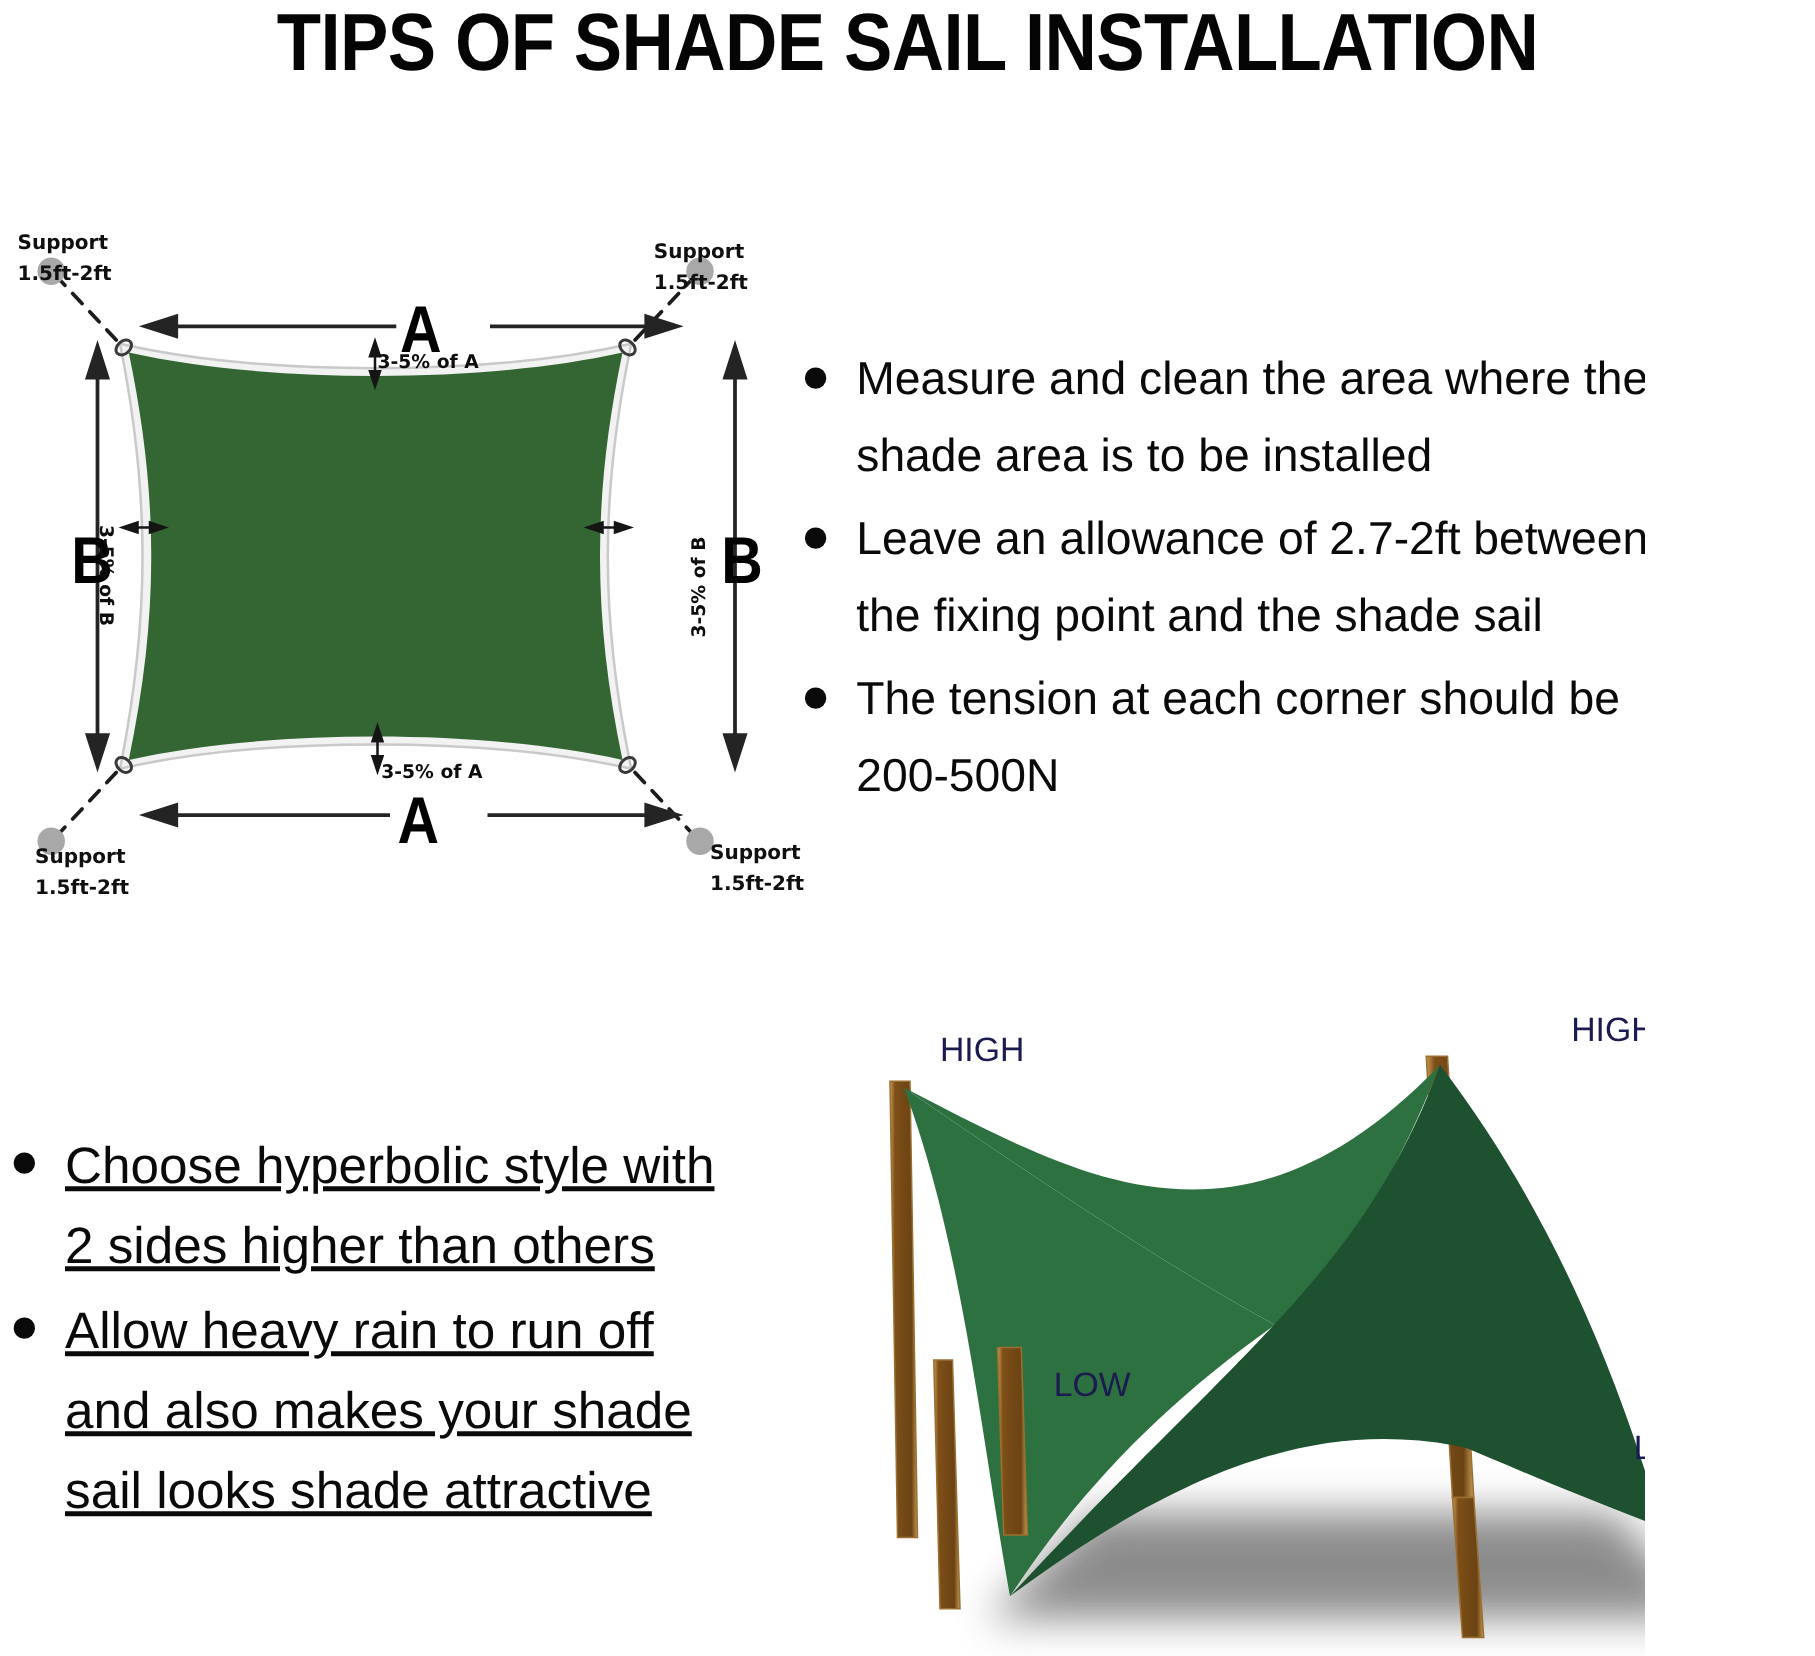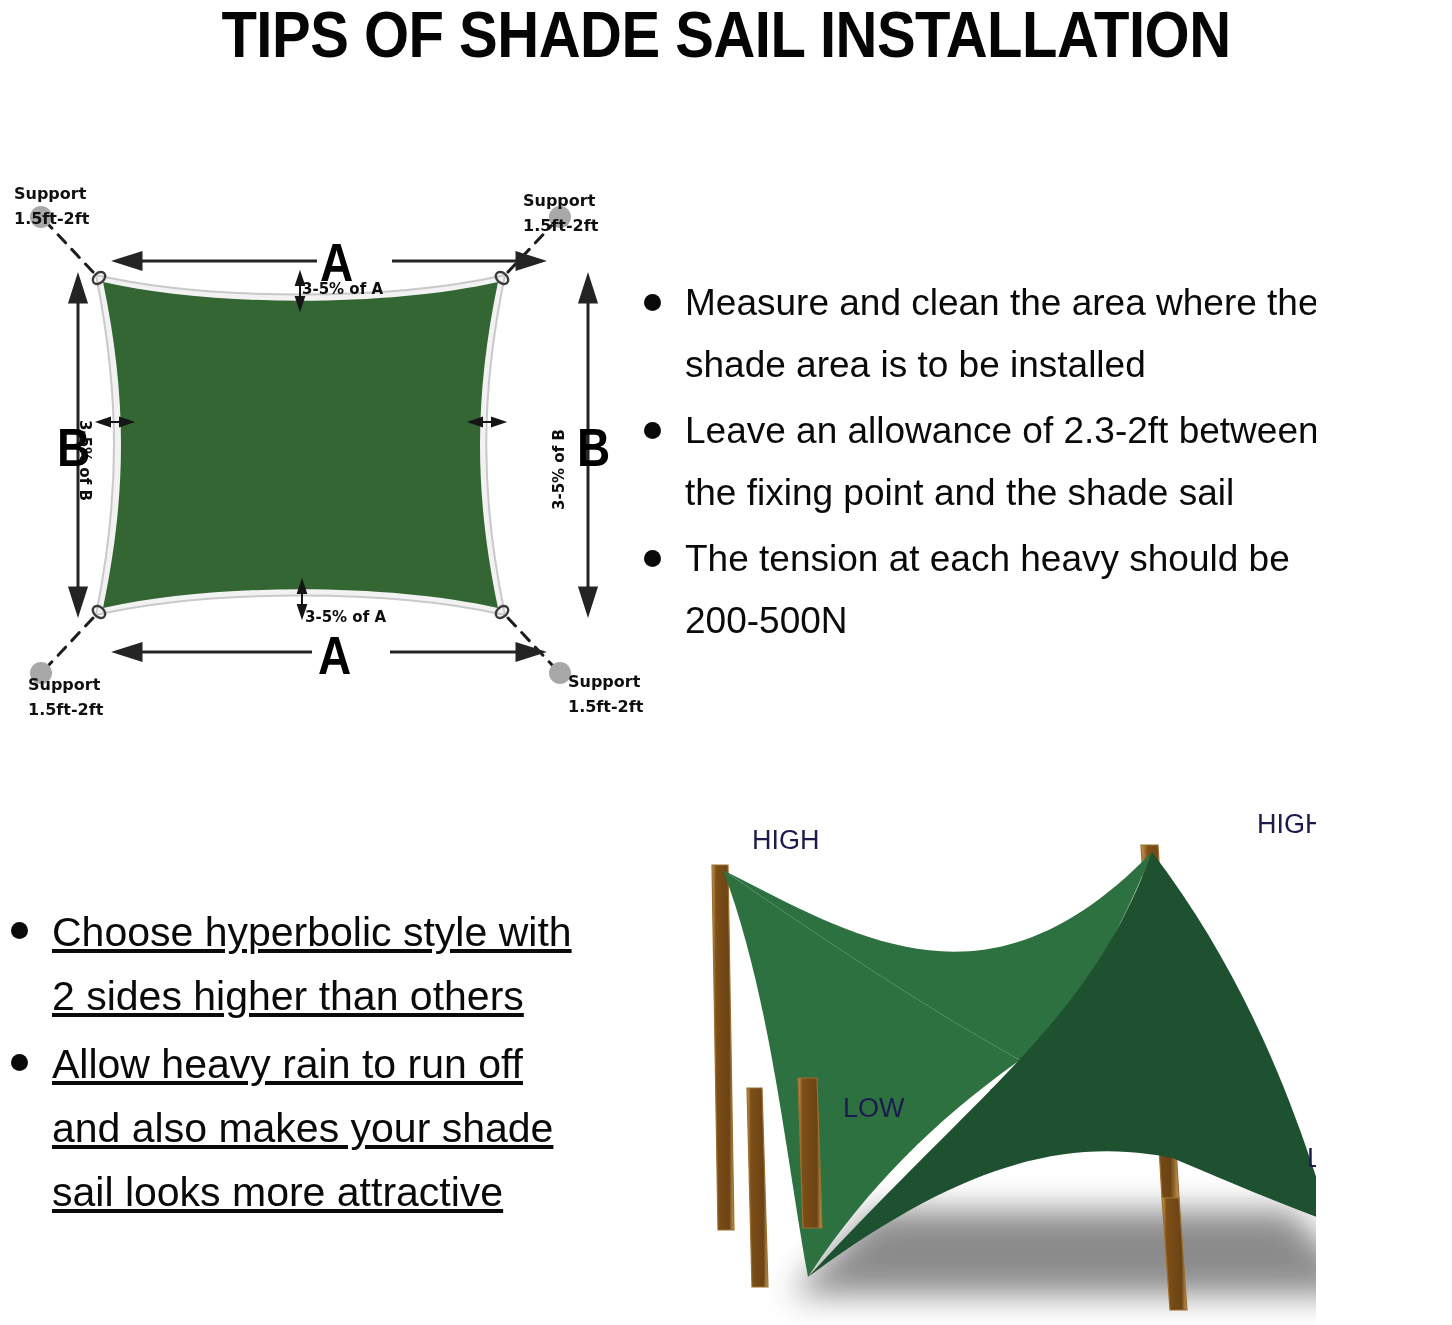--- a/index.html
+++ b/index.html
@@ -301,41 +301,41 @@
   <div class="pct-label" id="pct-right">3-5% of B</div>
 
   <ul class="bullet-list" id="tips-top">
     <li class="bullet-item">
       <span class="dot"></span>
       <span class="line">Measure and clean the area where the</span>
       <span class="line">shade area is to be installed</span>
     </li>
     <li class="bullet-item">
       <span class="dot"></span>
-      <span class="line">Leave an allowance of 2.3-2ft between</span>
+      <span class="line">Leave an allowance of 2.7-2ft between</span>
       <span class="line">the fixing point and the shade sail</span>
     </li>
     <li class="bullet-item">
       <span class="dot"></span>
-      <span class="line">The tension at each heavy should be</span>
+      <span class="line">The tension at each corner should be</span>
       <span class="line">200-500N</span>
     </li>
   </ul>
 
   <ul class="bullet-list" id="tips-bottom">
     <li class="bullet-item">
       <span class="dot"></span>
       <span class="line">Choose hyperbolic style with</span>
       <span class="line">2 sides higher than others</span>
     </li>
     <li class="bullet-item">
       <span class="dot"></span>
       <span class="line">Allow heavy rain to run off</span>
       <span class="line">and also makes your shade</span>
-      <span class="line">sail looks more attractive</span>
+      <span class="line">sail looks shade attractive</span>
     </li>
   </ul>
 
   <div id="hyper-diagram">
     <svg width="762" height="535" viewBox="0 0 762 535">
       <defs>
         <linearGradient id="poleGrad" x1="0" y1="0" x2="1" y2="0">
           <stop offset="0%" stop-color="#C79A52"></stop>
           <stop offset="18%" stop-color="#7E4F18"></stop>
           <stop offset="78%" stop-color="#6B4314"></stop>

